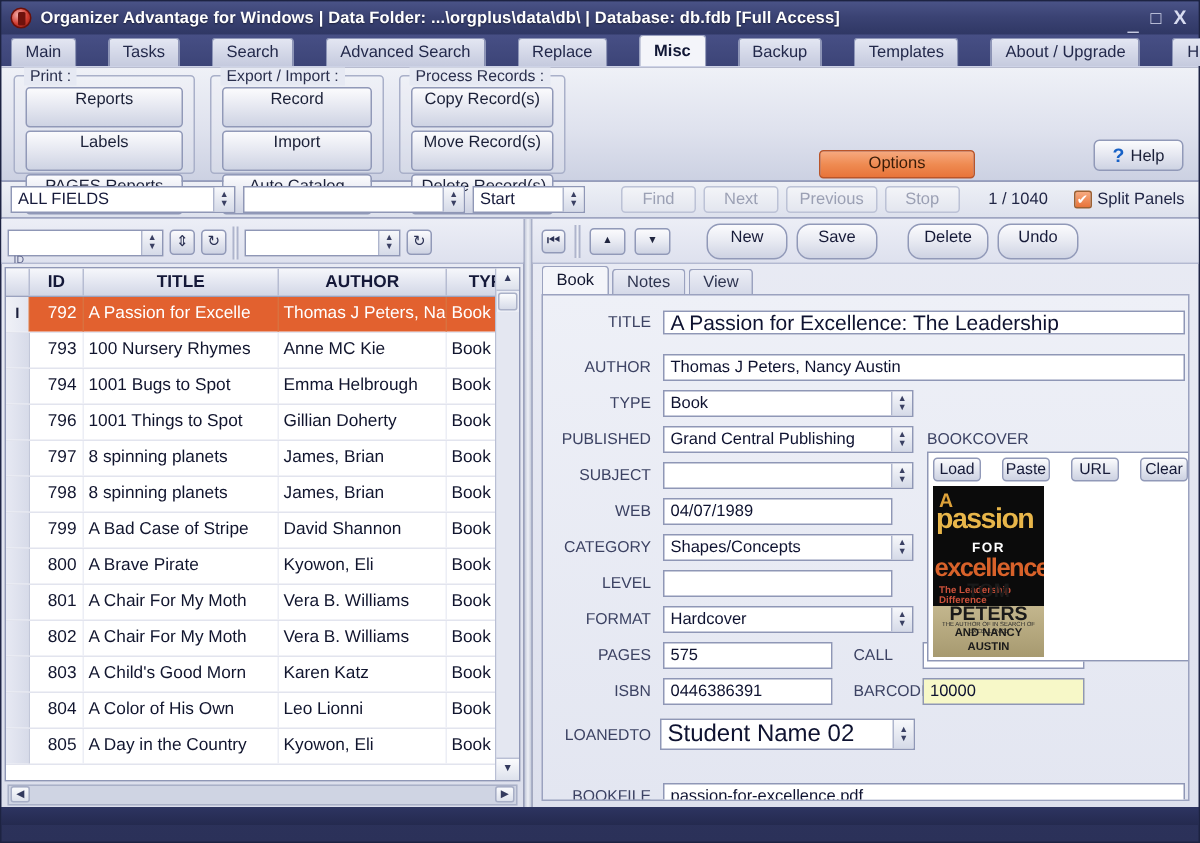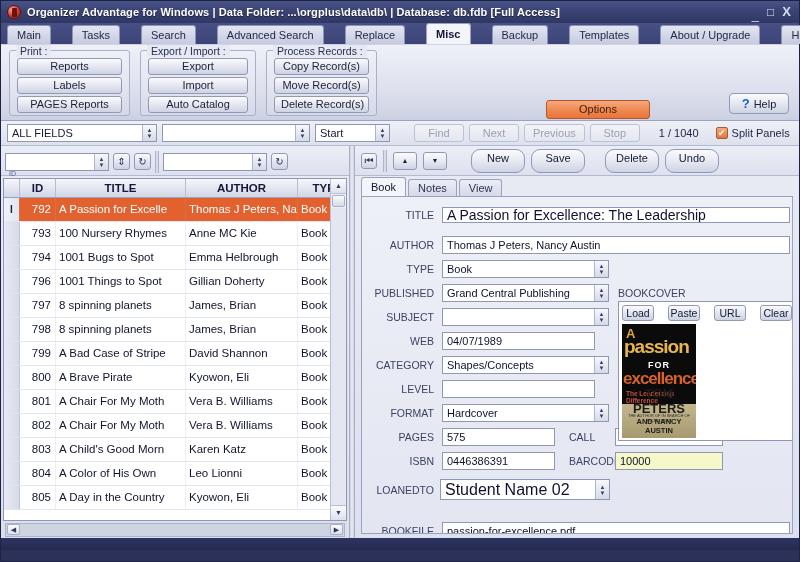--- a/index.html
+++ b/index.html
@@ -99,21 +99,21 @@
   }
   .group > .glabel {
     position: absolute; top: -6px; left: 6px;
     background: #e6e9f3;
     padding: 0 4px;
     font-size: 10.5px; color: #2a2f4d;
   }
   .btn {
     display: block;
     width: 100%;
-    height: 17px; line-height: 15px;
+    height: 27px; line-height: 15px;
     font-size: 11px; color: #1b2038;
     text-align: center;
     background: linear-gradient(180deg,#fbfbfd 0%, #e6e8f1 48%, #ced3e3 100%);
     border: 1px solid #9199b8;
     border-radius: 3px;
     margin-bottom: 2px;
     cursor: default;
     white-space: nowrap;
     padding: 0 6px;
   }
@@ -392,21 +392,21 @@
     <div class="group g-print">
       <div class="glabel">Print :</div>
       <div class="btn">Reports</div>
       <div class="btn">Labels</div>
       <div class="btn">PAGES Reports</div>
     </div>
 
 
     <div class="group g-export">
       <div class="glabel">Export / Import :</div>
-      <div class="btn">Export</div>
+      <div class="btn">Record</div>
       <div class="btn">Import</div>
       <div class="btn">Auto Catalog</div>
     </div>
 
     <div class="group g-records">
       <div class="glabel">Process Records :</div>
       <div class="btn">Copy Record(s)</div>
       <div class="btn">Move Record(s)</div>
       <div class="btn">Delete Record(s)</div>
     </div>

